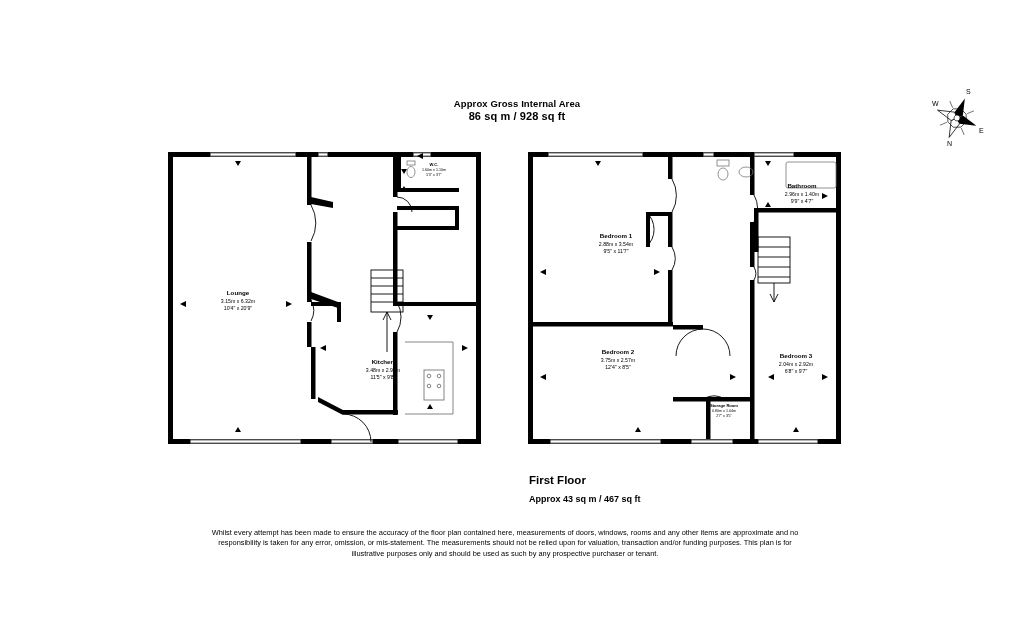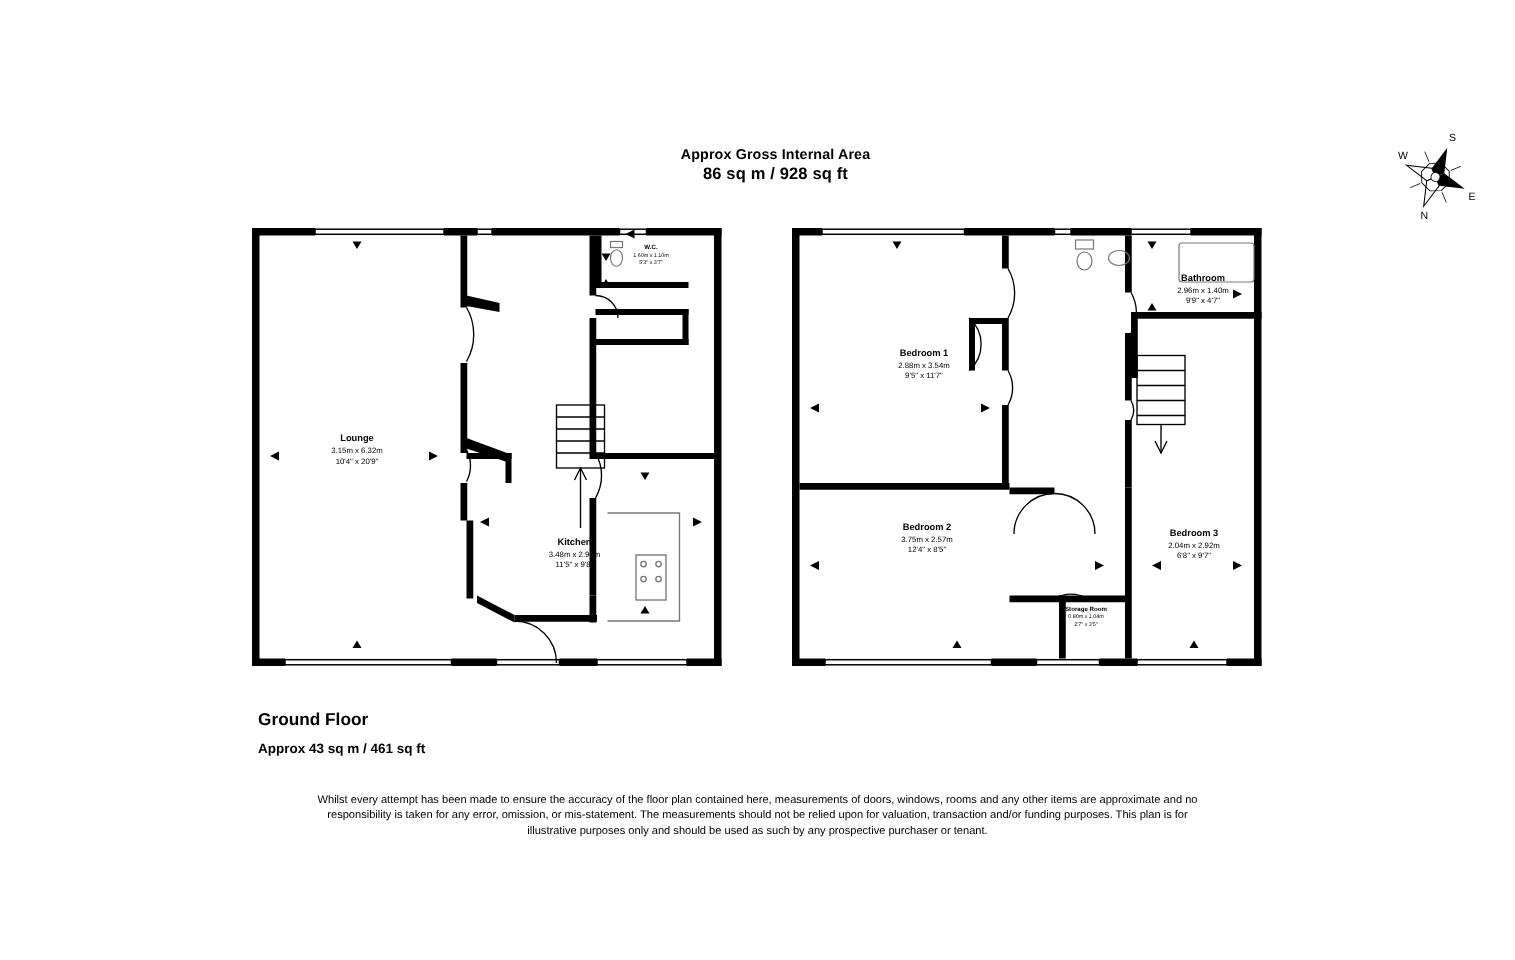--- a/index.html
+++ b/index.html
@@ -328,21 +328,21 @@
       <div class="dm">2.96m x 1.40m</div>
       <div class="dm">9'9" x 4'7"</div>
     </div>
     <div class="rlabel" style="left:168px;top:251px;width:56px;">
       <div class="tiny-nm">Storage Room</div>
       <div class="tiny-dm">0.80m x 1.04m</div>
       <div class="tiny-dm">2'7" x 3'5"</div>
     </div>
   </div>
 
-  <div class="ftitle" id="gf-title">
-    <div class="t">Ground Floor</div>
-    <div class="s">Approx 43 sq m / 461 sq ft</div>
-  </div>
-
+
+  <div class="ftitle" id="ff-title">
+    <div class="t">First Floor</div>
+    <div class="s">Approx 43 sq m / 467 sq ft</div>
+  </div>
 
   <div class="disclaimer">Whilst every attempt has been made to ensure the accuracy of the floor plan contained here, measurements of doors, windows, rooms and any other items are approximate and no responsibility is taken for any error, omission, or mis-statement. The measurements should not be relied upon for valuation, transaction and/or funding purposes. This plan is for illustrative purposes only and should be used as such by any prospective purchaser or tenant.</div>
 
 </div>
 
 </body></html>

